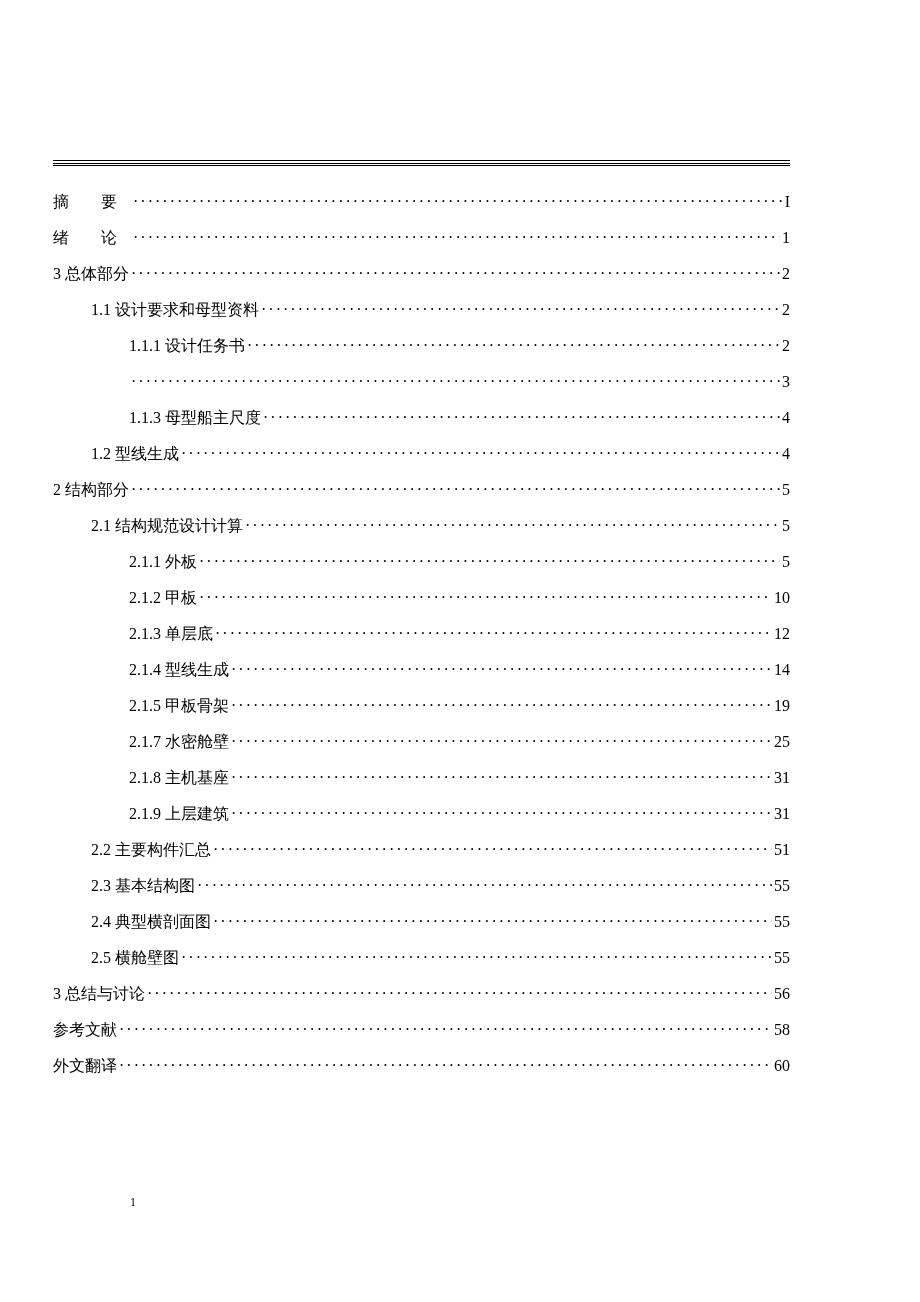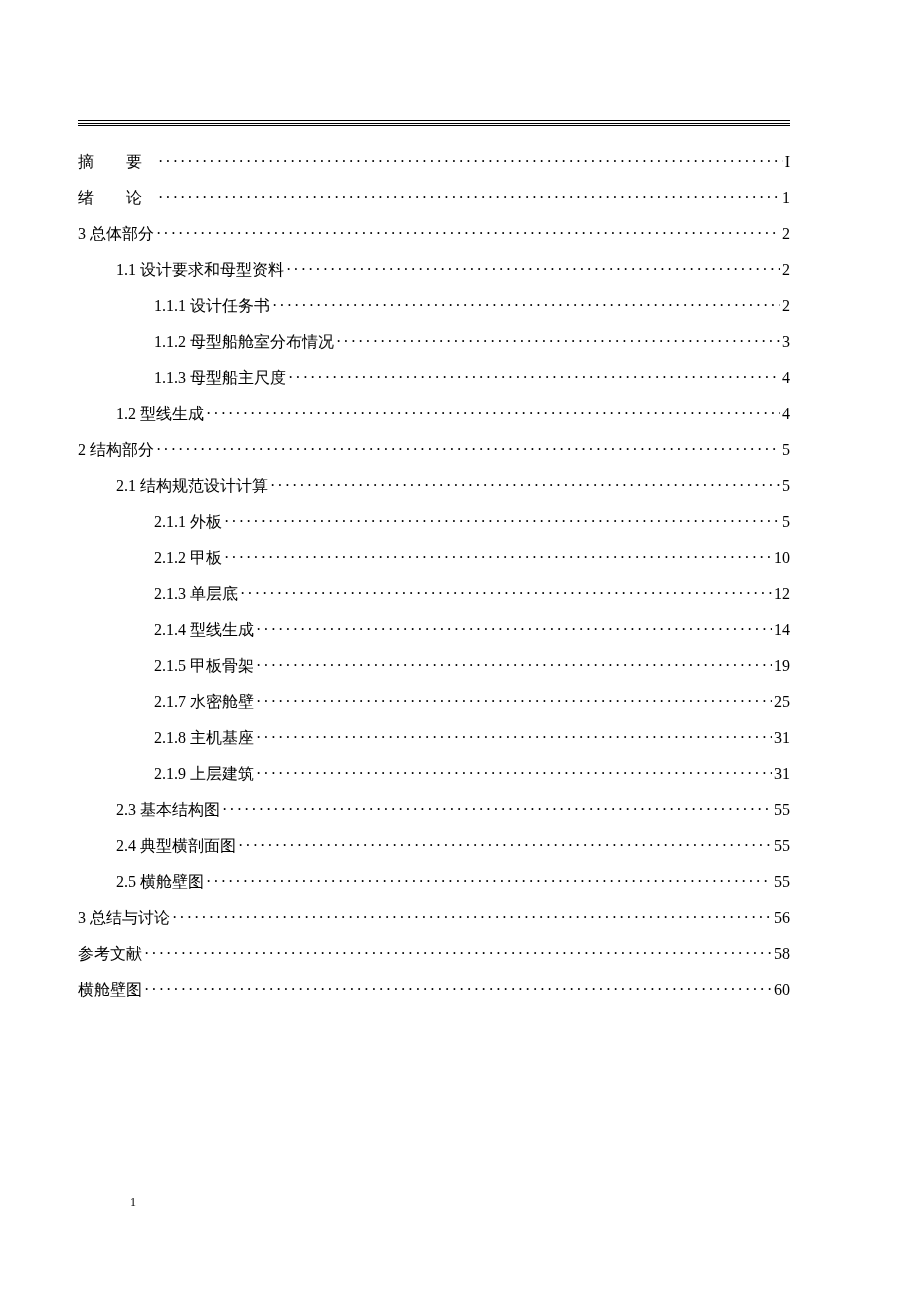--- a/index.html
+++ b/index.html
@@ -8,21 +8,22 @@
       box-sizing: border-box;
     }
     body {
       background: #fff;
       font-family: "SimSun", "宋体", serif;
       width: 920px;
       height: 1302px;
       position: relative;
     }
     .page {
-      padding: 120px 130px 0 78px;
+      padding: 120px 130px 0 53px;
+      margin-top: 40px;
     }
     .double-rule {
       border-top: 4px double #000;
       border-bottom: 1px solid #000;
       height: 6px;
       margin-bottom: 18px;
     }
     .toc-line {
       display: flex;
       align-items: baseline;
@@ -85,21 +86,20 @@
         <span class="toc-label">1.1  设计要求和母型资料</span>
         <span class="toc-leader"></span>
         <span class="toc-page">2</span>
       </div>
       <div class="toc-line level-2">
         <span class="toc-label">1.1.1  设计任务书</span>
         <span class="toc-leader"></span>
         <span class="toc-page">2</span>
       </div>
       <div class="toc-line level-2">
-        <span class="toc-label">1.1.2  母型船舱室分布情况</span>
         <span class="toc-leader"></span>
         <span class="toc-page">3</span>
       </div>
       <div class="toc-line level-2">
         <span class="toc-label">1.1.3  母型船主尺度</span>
         <span class="toc-leader"></span>
         <span class="toc-page">4</span>
       </div>
       <div class="toc-line level-1">
         <span class="toc-label">1.2  型线生成</span>
@@ -150,20 +150,25 @@
         <span class="toc-label">2.1.8  主机基座</span>
         <span class="toc-leader"></span>
         <span class="toc-page">31</span>
       </div>
       <div class="toc-line level-2">
         <span class="toc-label">2.1.9  上层建筑</span>
         <span class="toc-leader"></span>
         <span class="toc-page">31</span>
       </div>
       <div class="toc-line level-1">
+        <span class="toc-label">2.2  主要构件汇总</span>
+        <span class="toc-leader"></span>
+        <span class="toc-page">51</span>
+      </div>
+      <div class="toc-line level-1">
         <span class="toc-label">2.3  基本结构图</span>
         <span class="toc-leader"></span>
         <span class="toc-page">55</span>
       </div>
       <div class="toc-line level-1">
         <span class="toc-label">2.4  典型横剖面图</span>
         <span class="toc-leader"></span>
         <span class="toc-page">55</span>
       </div>
       <div class="toc-line level-1">
@@ -175,20 +180,20 @@
         <span class="toc-label">3  总结与讨论</span>
         <span class="toc-leader"></span>
         <span class="toc-page">56</span>
       </div>
       <div class="toc-line level-0">
         <span class="toc-label">参考文献</span>
         <span class="toc-leader"></span>
         <span class="toc-page">58</span>
       </div>
       <div class="toc-line level-0">
-        <span class="toc-label">横舱壁图</span>
+        <span class="toc-label">外文翻译</span>
         <span class="toc-leader"></span>
         <span class="toc-page">60</span>
       </div>
     </div>
 </div>
 
 <div class="page-number">1</div>
 
 </body></html>

